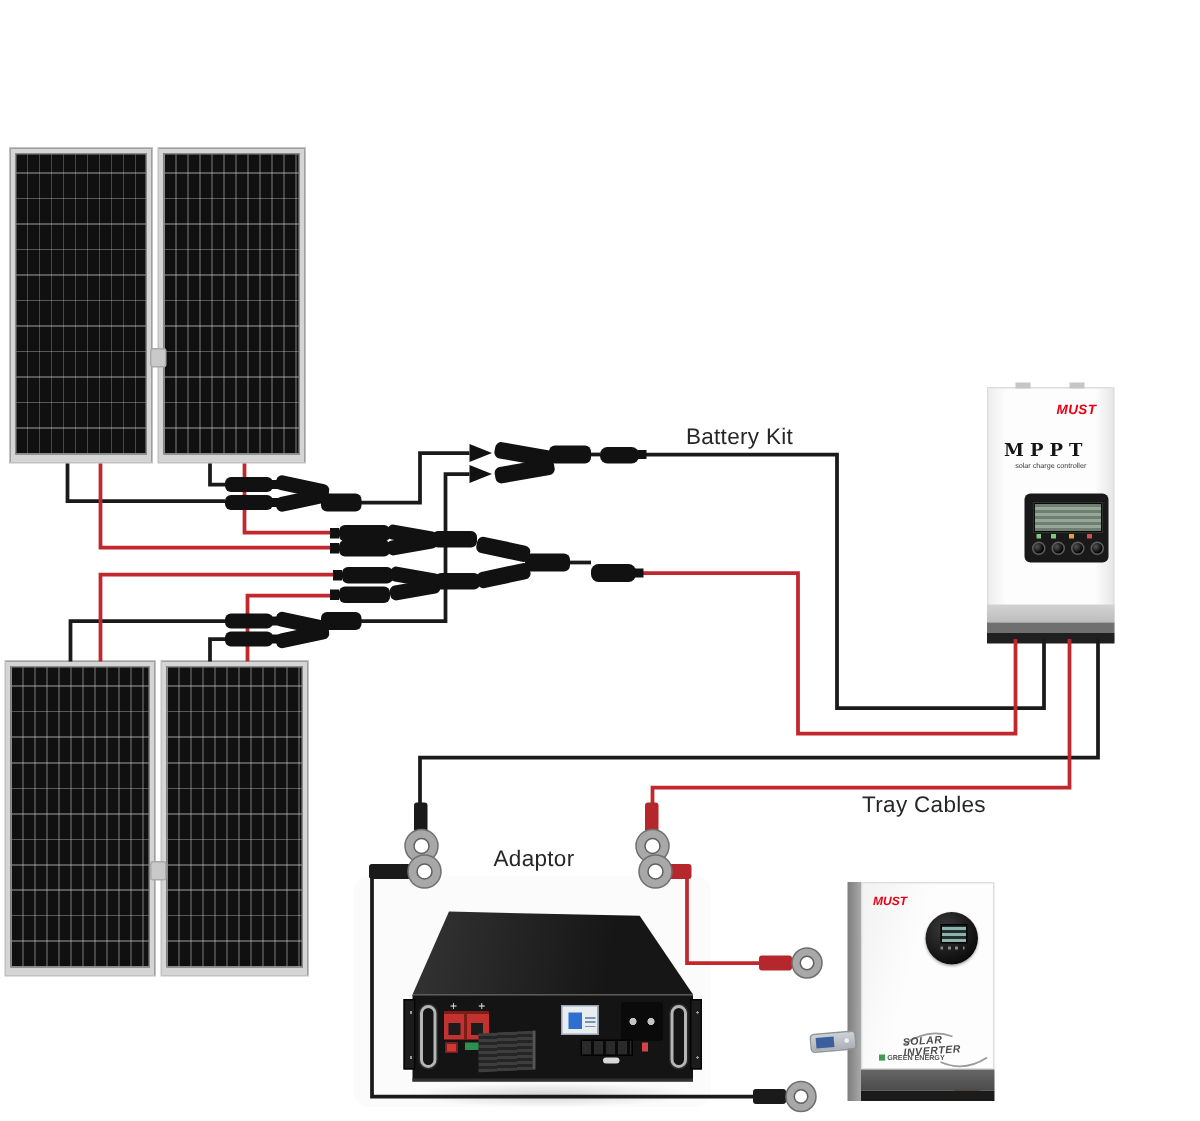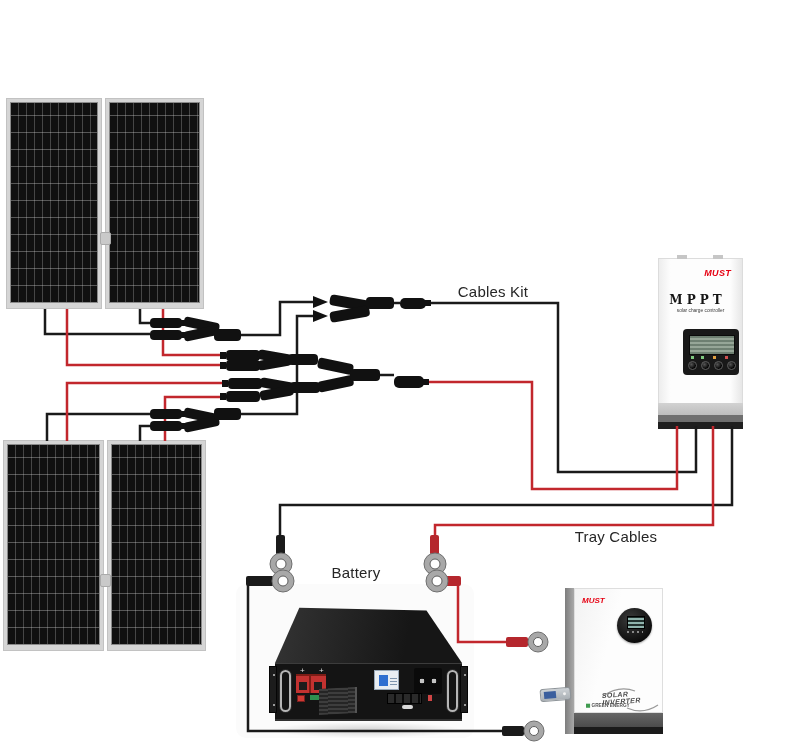--- a/index.html
+++ b/index.html
@@ -75,23 +75,23 @@
   .bat-front .crow{position:absolute;left:112px;top:29px;width:33px;height:9px;background:repeating-linear-gradient(90deg,#2a2a2a 0 6px,#0a0a0a 6px 8px);border:1px solid #000;}
   .bat-front .wsw{position:absolute;left:127px;top:41px;width:11px;height:4px;background:#d8d8d8;border-radius:2px;}
   .bat-front .rled{position:absolute;left:153px;top:31px;width:4px;height:6px;background:#d04545;}
   svg.wires{position:absolute;left:0;top:0;pointer-events:none;}
 </style>
 </head>
 <body>
 
 <div id="canvas">
 
-  <div class="label" style="left:432px;top:283px;width:122px;">Cables Kit</div>
+  <div class="label" style="left:432px;top:283px;width:122px;">Battery Kit</div>
   <div class="label" style="left:554px;top:528px;width:124px;">Tray Cables</div>
-  <div class="label" style="left:299px;top:564px;width:114px;">Battery</div>
+  <div class="label" style="left:299px;top:564px;width:114px;">Adaptor</div>
 
   <div class="panel" style="left:7px;top:99px;width:94px;height:209px;"></div>
   <div class="panel" style="left:106px;top:99px;width:97px;height:209px;"></div>
   <div class="jtab" style="left:100px;top:232px;"></div>
   <div class="panel" style="left:4px;top:441px;width:99px;height:209px;"></div>
   <div class="panel" style="left:108px;top:441px;width:97px;height:209px;"></div>
   <div class="jtab" style="left:100px;top:574px;"></div>
 
   <div class="mppt">
     <div class="tab" style="left:18px;"></div>

